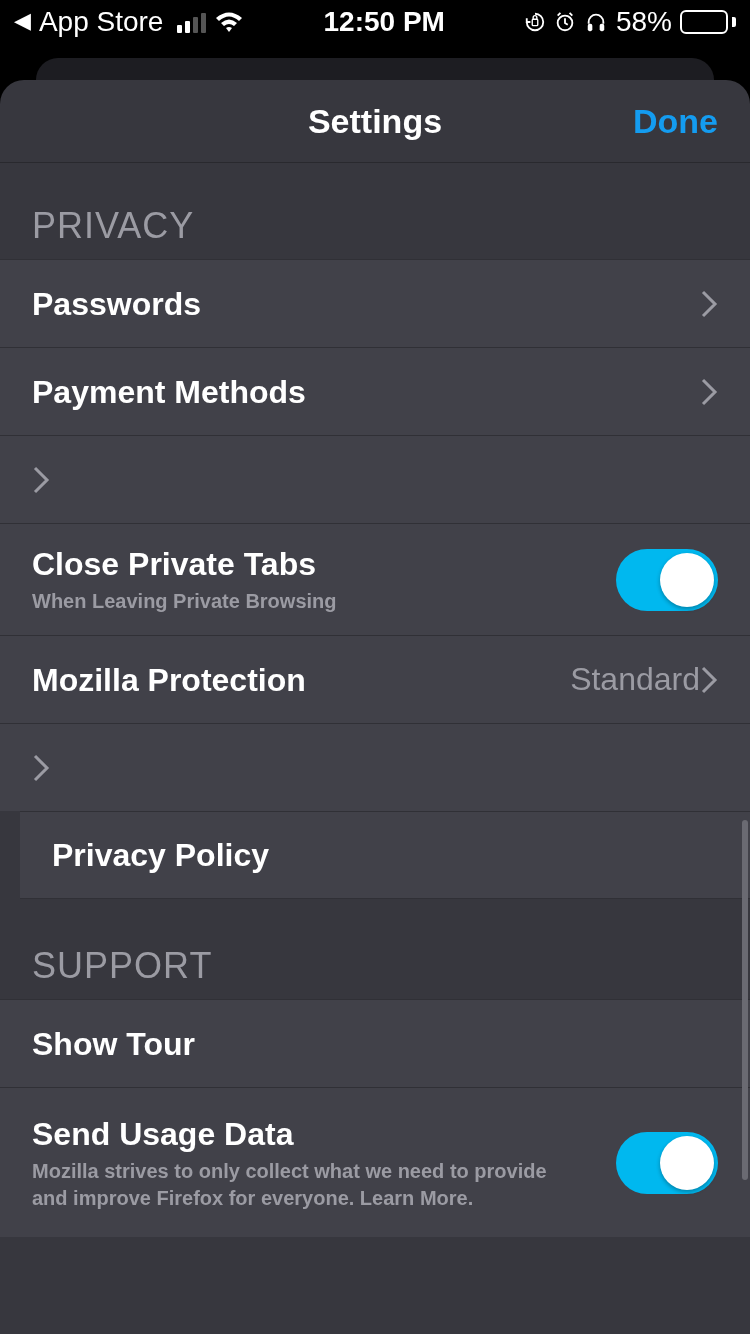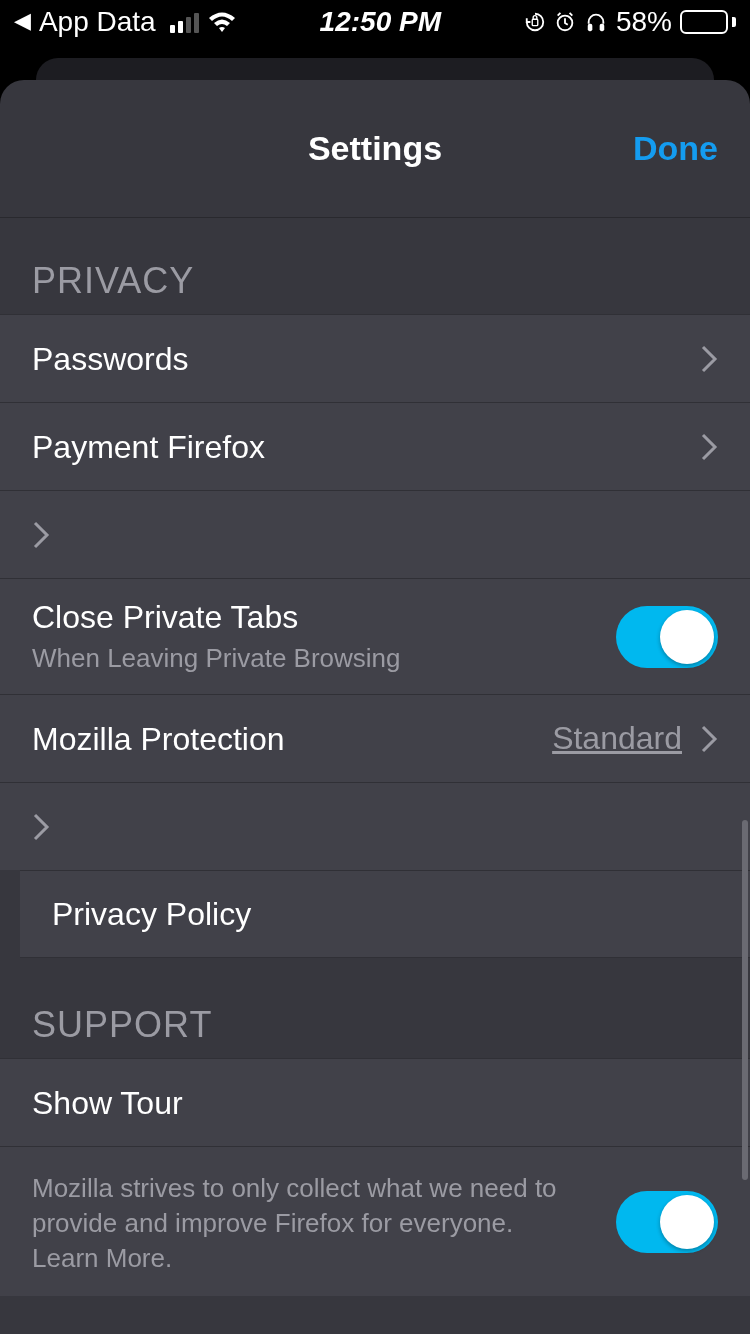--- a/index.html
+++ b/index.html
@@ -13,59 +13,59 @@
   .signal span:nth-child(1){height:8px;}
   .signal span:nth-child(2){height:12px;}
   .signal span:nth-child(3){height:16px;}
   .signal span:nth-child(4){height:20px;}
   .battery { display:flex; align-items:center; gap:4px;}
   .battery-body { width:48px; height:24px; border:2px solid #fff; border-radius:6px; position:relative; padding:2px;}
   .battery-fill { height:100%; background:#fff; border-radius:3px;}
   .battery-tip { width:4px; height:10px; background:#fff; border-radius:0 2px 2px 0;}
   .peek { margin:14px 36px 0 36px; height:22px; background:#1d1d22; border-top-left-radius:24px; border-top-right-radius:24px;}
   .sheet { position:absolute; left:0; right:0; top:80px; bottom:0; background:#37373e; border-top-left-radius:24px; border-top-right-radius:24px; overflow:hidden; display:flex; flex-direction:column;}
-  .navbar { height:138px; display:flex; align-items:center; justify-content:center; position:relative; border-bottom:1px solid rgba(0,0,0,0.25);}
+  .navbar { height:83px; display:flex; align-items:center; justify-content:center; position:relative; border-bottom:1px solid rgba(0,0,0,0.25);}
   .nav-title { font-size:34px; font-weight:700; color:#fff;}
   .nav-done { position:absolute; right:32px; top:0; bottom:0; display:flex; align-items:center; font-size:34px; font-weight:600; color:#149cf0;}
   .content { flex:1; overflow:hidden; background:#37373e;}
   .section-header { padding:46px 32px 12px 32px; font-size:36px; color:#9b9ba3; letter-spacing:1px; background:#37373e;}
   .section-header.first { padding-top:42px;}
   .row { background:#414149; border-top:1px solid rgba(0,0,0,0.25); display:flex; align-items:center; padding:0 32px; min-height:88px; position:relative;}
   .row.last { border-bottom:1px solid rgba(0,0,0,0.25);margin-left:20px;}
-  .row .main { flex:1; display:flex; flex-direction:column; justify-content:flex-end; padding:18px 0;}
+  .row .main { flex:1; display:flex; flex-direction:column; justify-content:flex-end; padding:18px 0;font-weight:bold;}
   .row .title { font-size:32px; color:#fff; line-height:1.25;}
-  .row .subtitle { font-size:26px; color:#9b9ba3; line-height:1.35; margin-top:4px; max-width:540px;}
-  .row .value { font-size:32px; color:#9b9ba3; margin-right:18px;text-decoration:underline;}
+  .row .subtitle { font-size:20px; color:#9b9ba3; line-height:1.35; margin-top:4px; max-width:540px;}
+  .row .value { font-size:32px; color:#9b9ba3; }
   .chevron svg { width:18px; height:30px; stroke:#9b9ba3; stroke-width:3; fill:none;}
   .toggle { width:102px; height:62px; border-radius:31px; position:relative; flex-shrink:0;}
   .toggle.on { background:#00b8ef;}
   .toggle .knob { position:absolute; width:54px; height:54px; border-radius:50%; background:#fff; top:4px; right:4px; box-shadow:0 2px 4px rgba(0,0,0,0.3);}
   .scrollbar { position:absolute; right:2px; top:740px; width:6px; height:360px; background:#6a6a72; border-radius:3px;}
   .icon { display:inline-flex; align-items:center; justify-content:center;}
 </style>
 </head>
 <body>
 
 <div class="statusbar">
   <div class="sb-left">
     <span class="back-triangle icon">◀</span>
-    <span>App Data</span>
+    <span>App Store</span>
     <span class="signal">
       <span></span>
         <span></span>
         <span class="dim"></span>
         <span class="dim"></span>
     </span>
     <span class="icon">
       <svg width="30" height="22" viewBox="0 0 30 22">
           <path d="M15 21 L12 17 Q15 15 18 17 Z M7 12 Q15 5 23 12 L20 15 Q15 11 10 15 Z M2 7 Q15 -4 28 7 L25 10 Q15 1 5 10 Z" fill="#fff"></path>
         </svg>
     </span>
   </div>
-  <div style="font-weight:600;font-style:italic;">12:50 PM</div>
+  <div style="font-weight:600;">12:50 PM</div>
   <div class="sb-right">
     <span class="icon">
       <svg width="22" height="22" viewBox="0 0 24 24">
           <path d="M12 3 A9 9 0 1 1 3 12" fill="none" stroke="#fff" stroke-width="2"></path>
           <path d="M3 8 L3 12 L7 12" fill="none" stroke="#fff" stroke-width="2"></path>
           <rect x="9" y="9" width="6" height="7" rx="1" fill="none" stroke="#fff" stroke-width="1.5"></rect>
           <path d="M10 9 V7 a2 2 0 0 1 4 0 V9" fill="none" stroke="#fff" stroke-width="1.5"></path>
         </svg>
     </span>
     <span class="icon">
@@ -108,21 +108,21 @@
         </div>
       <span class="chevron icon">
           <svg viewBox="0 0 18 30">
             <path d="M3 3 L15 15 L3 27"></path>
           </svg>
         </span>
     </div>
 
     <div class="row">
       <div class="main">
-          <div class="title">Payment Firefox</div>
+          <div class="title">Payment Methods</div>
         </div>
       <span class="chevron icon">
           <svg viewBox="0 0 18 30">
             <path d="M3 3 L15 15 L3 27"></path>
           </svg>
         </span>
     </div>
 
     <div class="row">
       <span class="chevron icon">
@@ -172,20 +172,21 @@
 
     <div class="row">
       <div class="main">
           <div class="title">Show Tour</div>
         </div>
     </div>
 
 
     <div class="row" style="min-height:150px;">
       <div class="main">
+        <div class="title">Send Usage Data</div>
         <div class="subtitle">Mozilla strives to only collect what we need to provide and improve Firefox for everyone. Learn More.</div>
       </div>
       <div class="toggle on">
           <div class="knob"></div>
         </div>
     </div>
 
   </div>
 
   <div class="scrollbar"></div>

